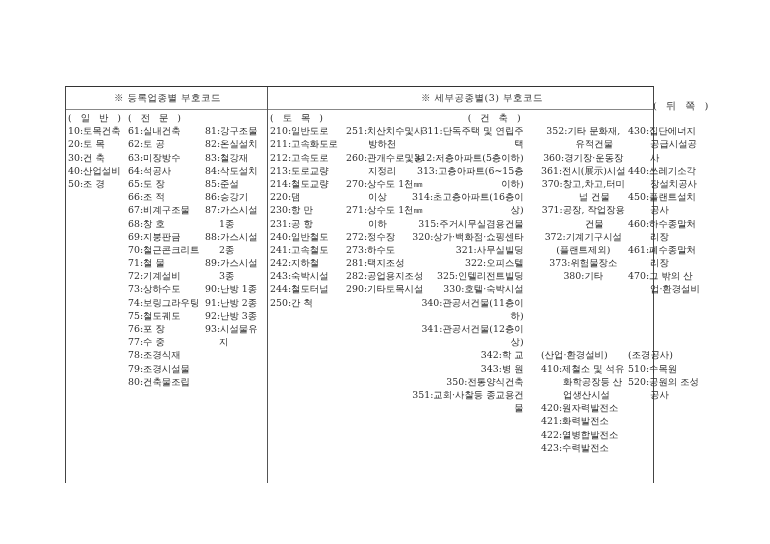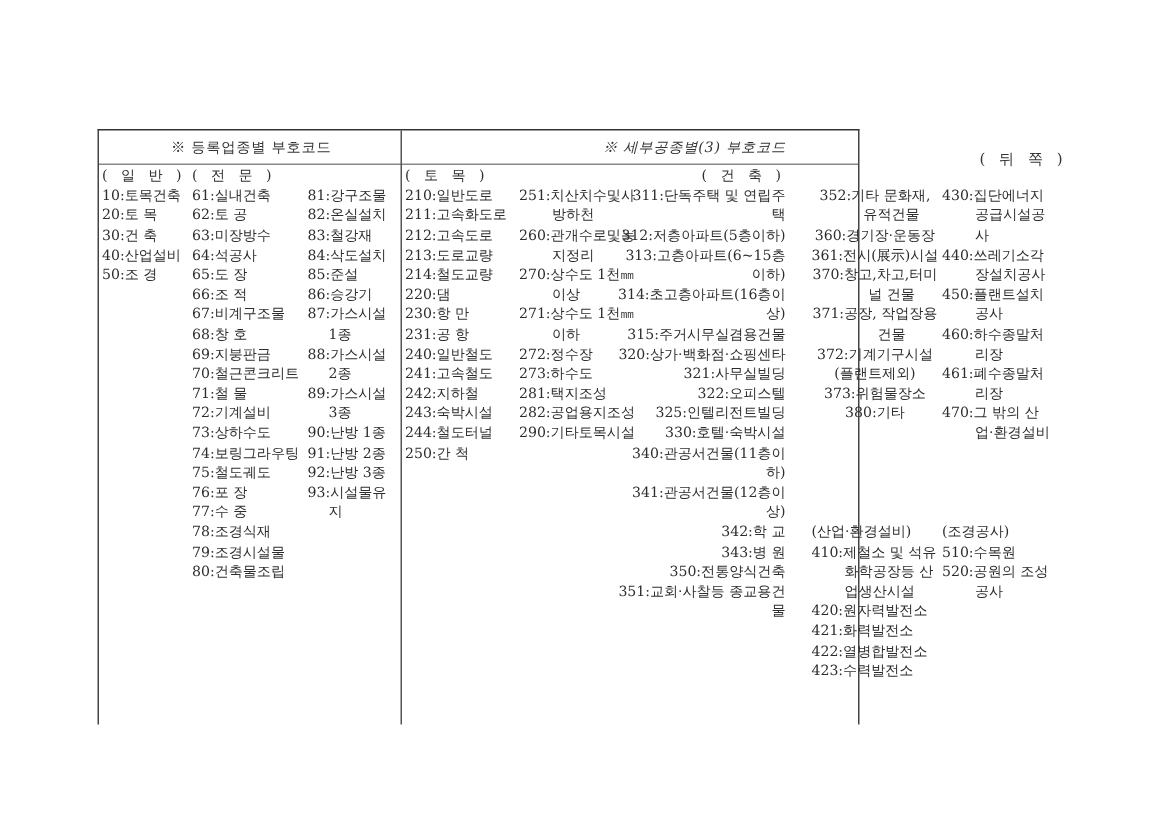--- a/index.html
+++ b/index.html
@@ -7,21 +7,21 @@
     width: 770px; height: 544px; position: relative; overflow: hidden;
     font-family: "DejaVu Serif", "Liberation Serif", serif;
     color: #2a2a2a;
   }
   .page-note {
     position: absolute; left: 650px; top: 98px; top: 99px;
     font-size: 10px; letter-spacing: 3px; color: #333;
   }
   .page-note { top: 99px; left: 653px; }
   .tbl {
-    position: absolute; left: 65px; top: 86px; width: 508px; height: 397px;
+    position: absolute; left: 65px; top: 86px; width: 589px; height: 397px;
     border-top: 1px solid #333; border-left: 1.5px solid #444; border-right: 1.5px solid #444;
     box-sizing: border-box;
   }
   .hdr-row {
     position: absolute; left: 0; top: 0; width: 100%; height: 22px;
     border-bottom: 1px solid #888;
   }
   .divider {
     position: absolute; left: 201px; top: 0; width: 1px; height: 100%; background: #555;
   }
@@ -40,21 +40,21 @@
 </head>
 <body>
 
 <div class="page-note">( 뒤 쪽 )</div>
 
 <div class="tbl">
   <div class="hdr-row"></div>
   <div class="divider"></div>
 
   <div class="hdr" style="left:48px;">※ 등록업종별 부호코드</div>
-  <div class="hdr" style="left:336px;font-style:italic;">※ 세부공종별(3) 부호코드</div>
+  <div class="hdr" style="left:355px;">※ 세부공종별(3) 부호코드</div>
 
   <div class="col" style="left:2px; top:24px;">
     <div class="sect">( 일 반 )</div>
     <div>10:토목건축</div>
     <div>20:토 목</div>
     <div>30:건 축</div>
     <div>40:산업설비</div>
     <div>50:조 경</div>
   </div>
 

